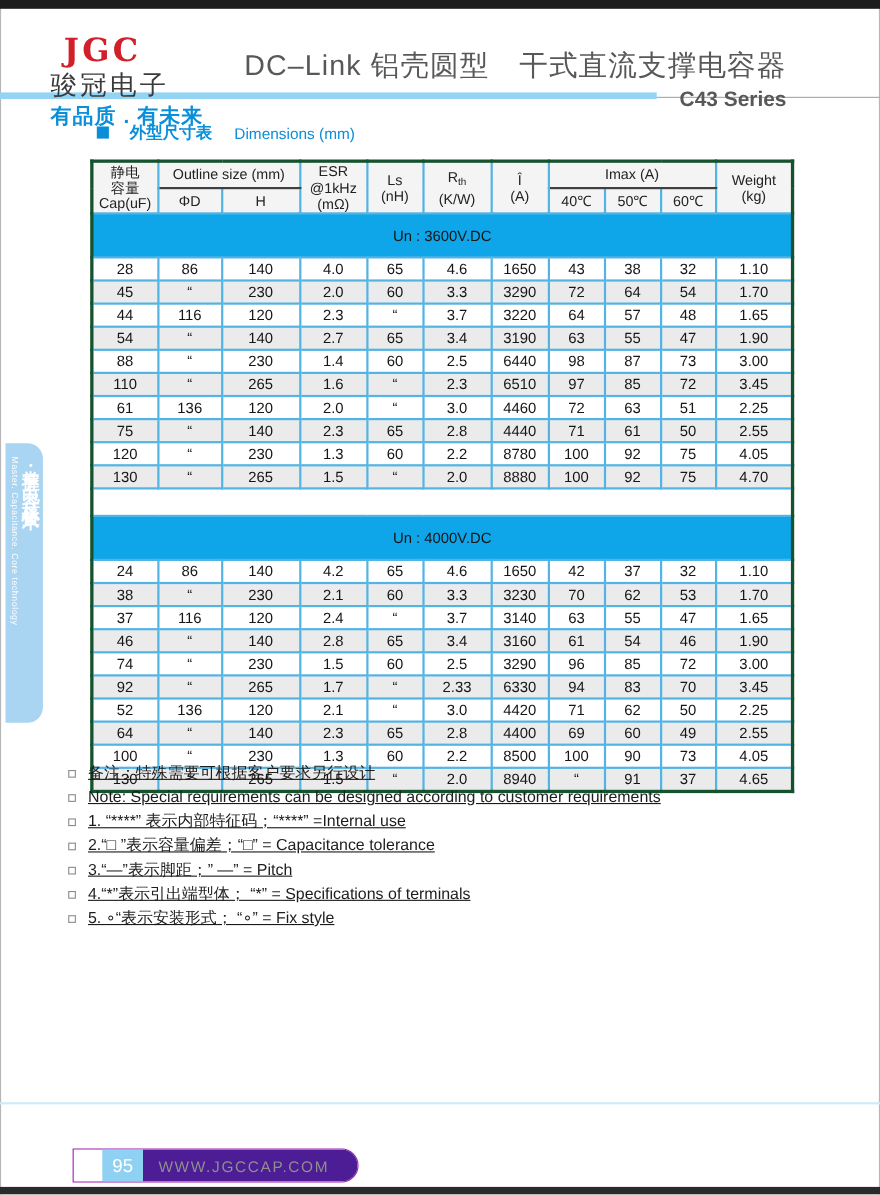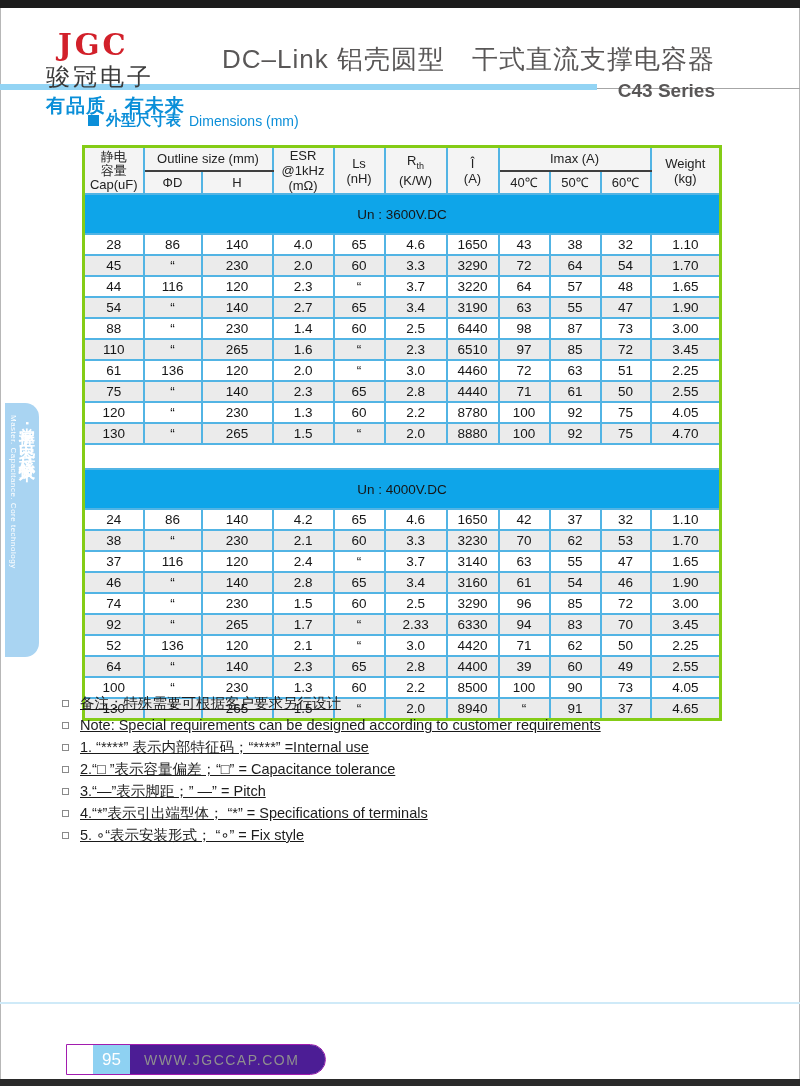--- a/index.html
+++ b/index.html
@@ -18,27 +18,27 @@
   .logo-block { position:absolute; left:30px; top:30px; }
   .logo-jgc { font-family:"DejaVu Serif", serif; font-weight:bold; color:#d2202a; font-size:29px; letter-spacing:3px; margin-left:28px; line-height:30px; }
   .logo-row2 { display:flex; align-items:baseline; margin-top:1px;flex-direction:column; }
   .logo-company { font-size:24px; color:#3a3a3a; letter-spacing:3px; font-weight:500; }
   .logo-slogan { font-size:19px; color:#0a8fd8; font-weight:bold; margin-left:16px; letter-spacing:1px; }
   .title-block { position:absolute; right:85px; top:42px; text-align:right; }
   .title-zh { font-size:26px; font-weight:normal; color:#595757; letter-spacing:1px; }
   .title-series { font-size:19px; font-weight:bold; color:#595757; margin-top:3px; }
 
   
-  .sec-heading { position:absolute; left:88px; top:111px; display:flex; align-items:center; }
+  .sec-heading { position:absolute; left:88px; top:111px; display:flex; align-items:center;gap:12px; }
   .sq-blue { width:11px; height:11px; background:#0b8ed8; margin-right:7px; }
   .sec-heading-zh { color:#0b8ed8; font-weight:bold; font-size:15px; }
   .sec-heading-en { color:#0b8ed8; font-size:14px; margin-left:8px; }
 
   
-  table.dims { position:absolute; left:82px; top:145px; width:637px; border-collapse:collapse; table-layout:fixed; border:3px solid #84cc16; }
+  table.dims { position:absolute; left:82px; top:145px; width:637px; border-collapse:collapse; table-layout:fixed; border:3px solid #14532d; }
   .dims th, .dims td { border:2px solid #52b4e4; text-align:center; vertical-align:middle; padding:0; font-weight:normal; }
   .dims th { background:#f4f4f4; font-size:13px; color:#222; line-height:15px; }
   .dims th.grp { border-bottom:2px solid #3f3f3f; }
   .dims td { height:21px; font-size:13.5px; color:#161616; }
   .dims tr.alt td { background:#ebebeb; }
   .dims td.sec-label { background:#0ea5e9; height:40px; font-size:13.5px; }
   .dims td.gap-row { background:#ffffff; height:25px; border-left:none; border-right:none; }
   .dims sub { font-size:9px; }
   .h-cap { line-height:14px; font-size:13px; }
 
@@ -374,21 +374,21 @@
         <td>2.25</td>
       </tr>
       <tr class="alt">
         <td>64</td>
         <td>“</td>
         <td>140</td>
         <td>2.3</td>
         <td>65</td>
         <td>2.8</td>
         <td>4400</td>
-        <td>39</td>
+        <td>69</td>
         <td>60</td>
         <td>49</td>
         <td>2.55</td>
       </tr>
       <tr>
         <td>100</td>
         <td>“</td>
         <td>230</td>
         <td>1.3</td>
         <td>60</td>

